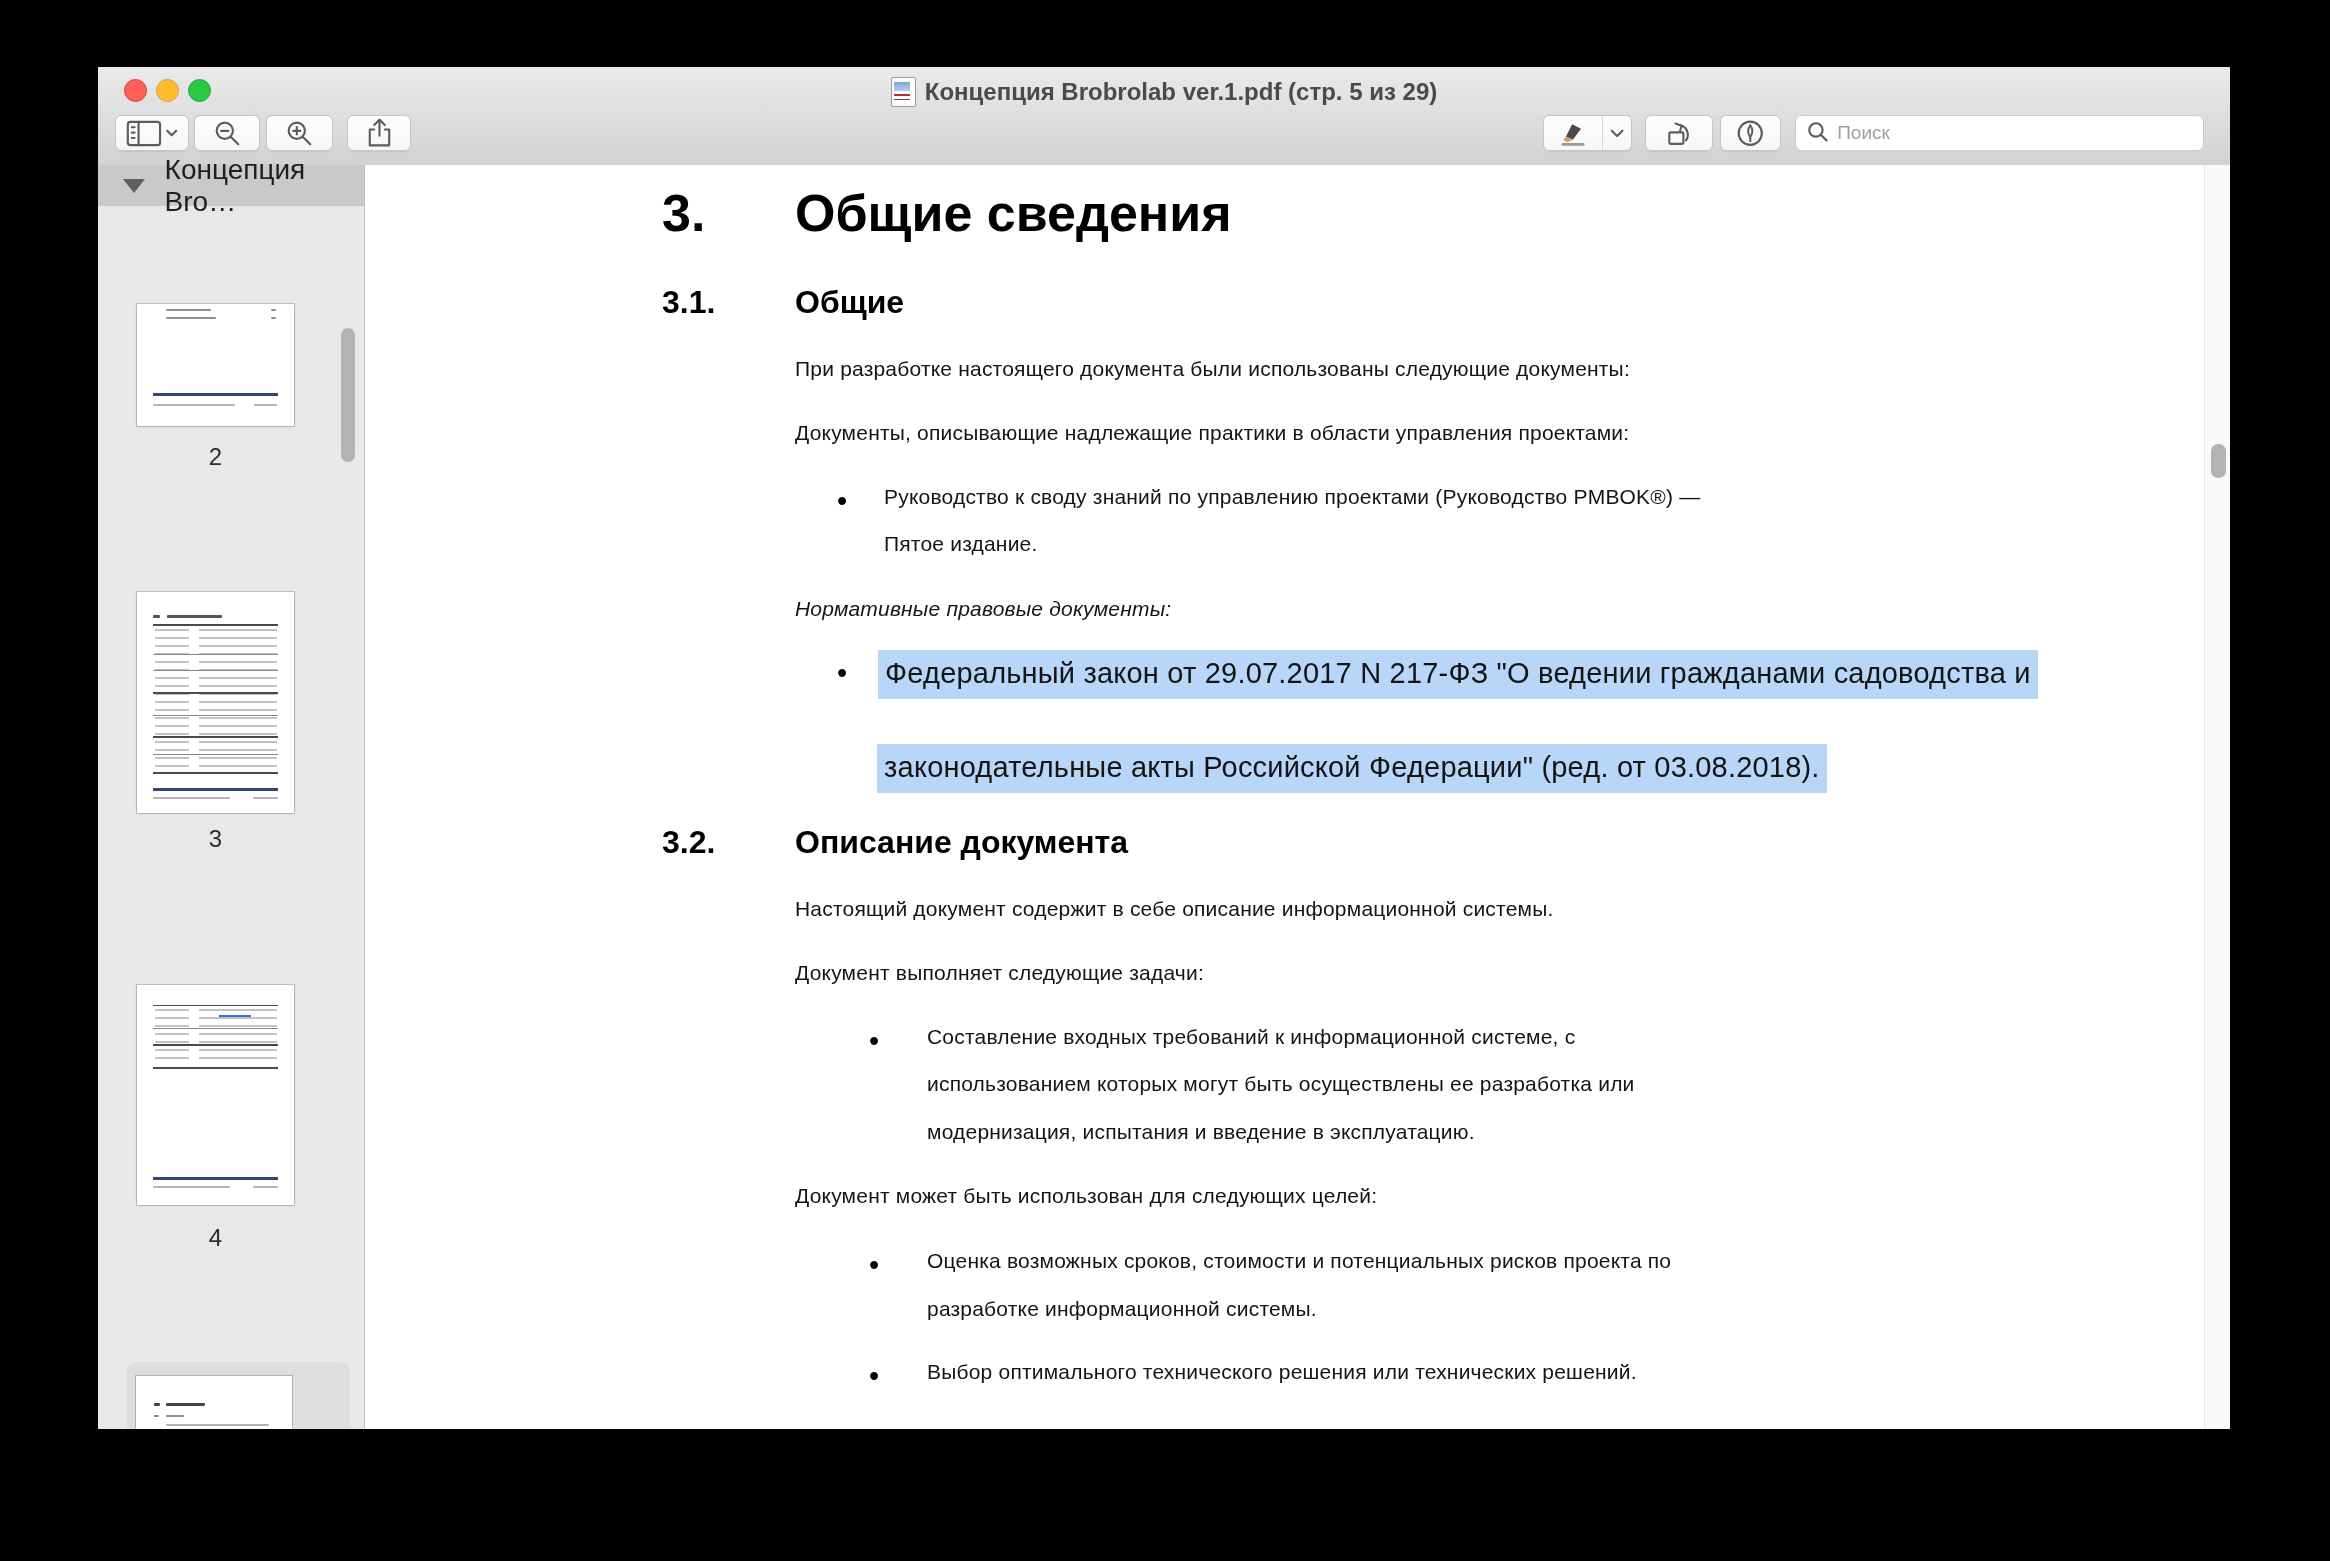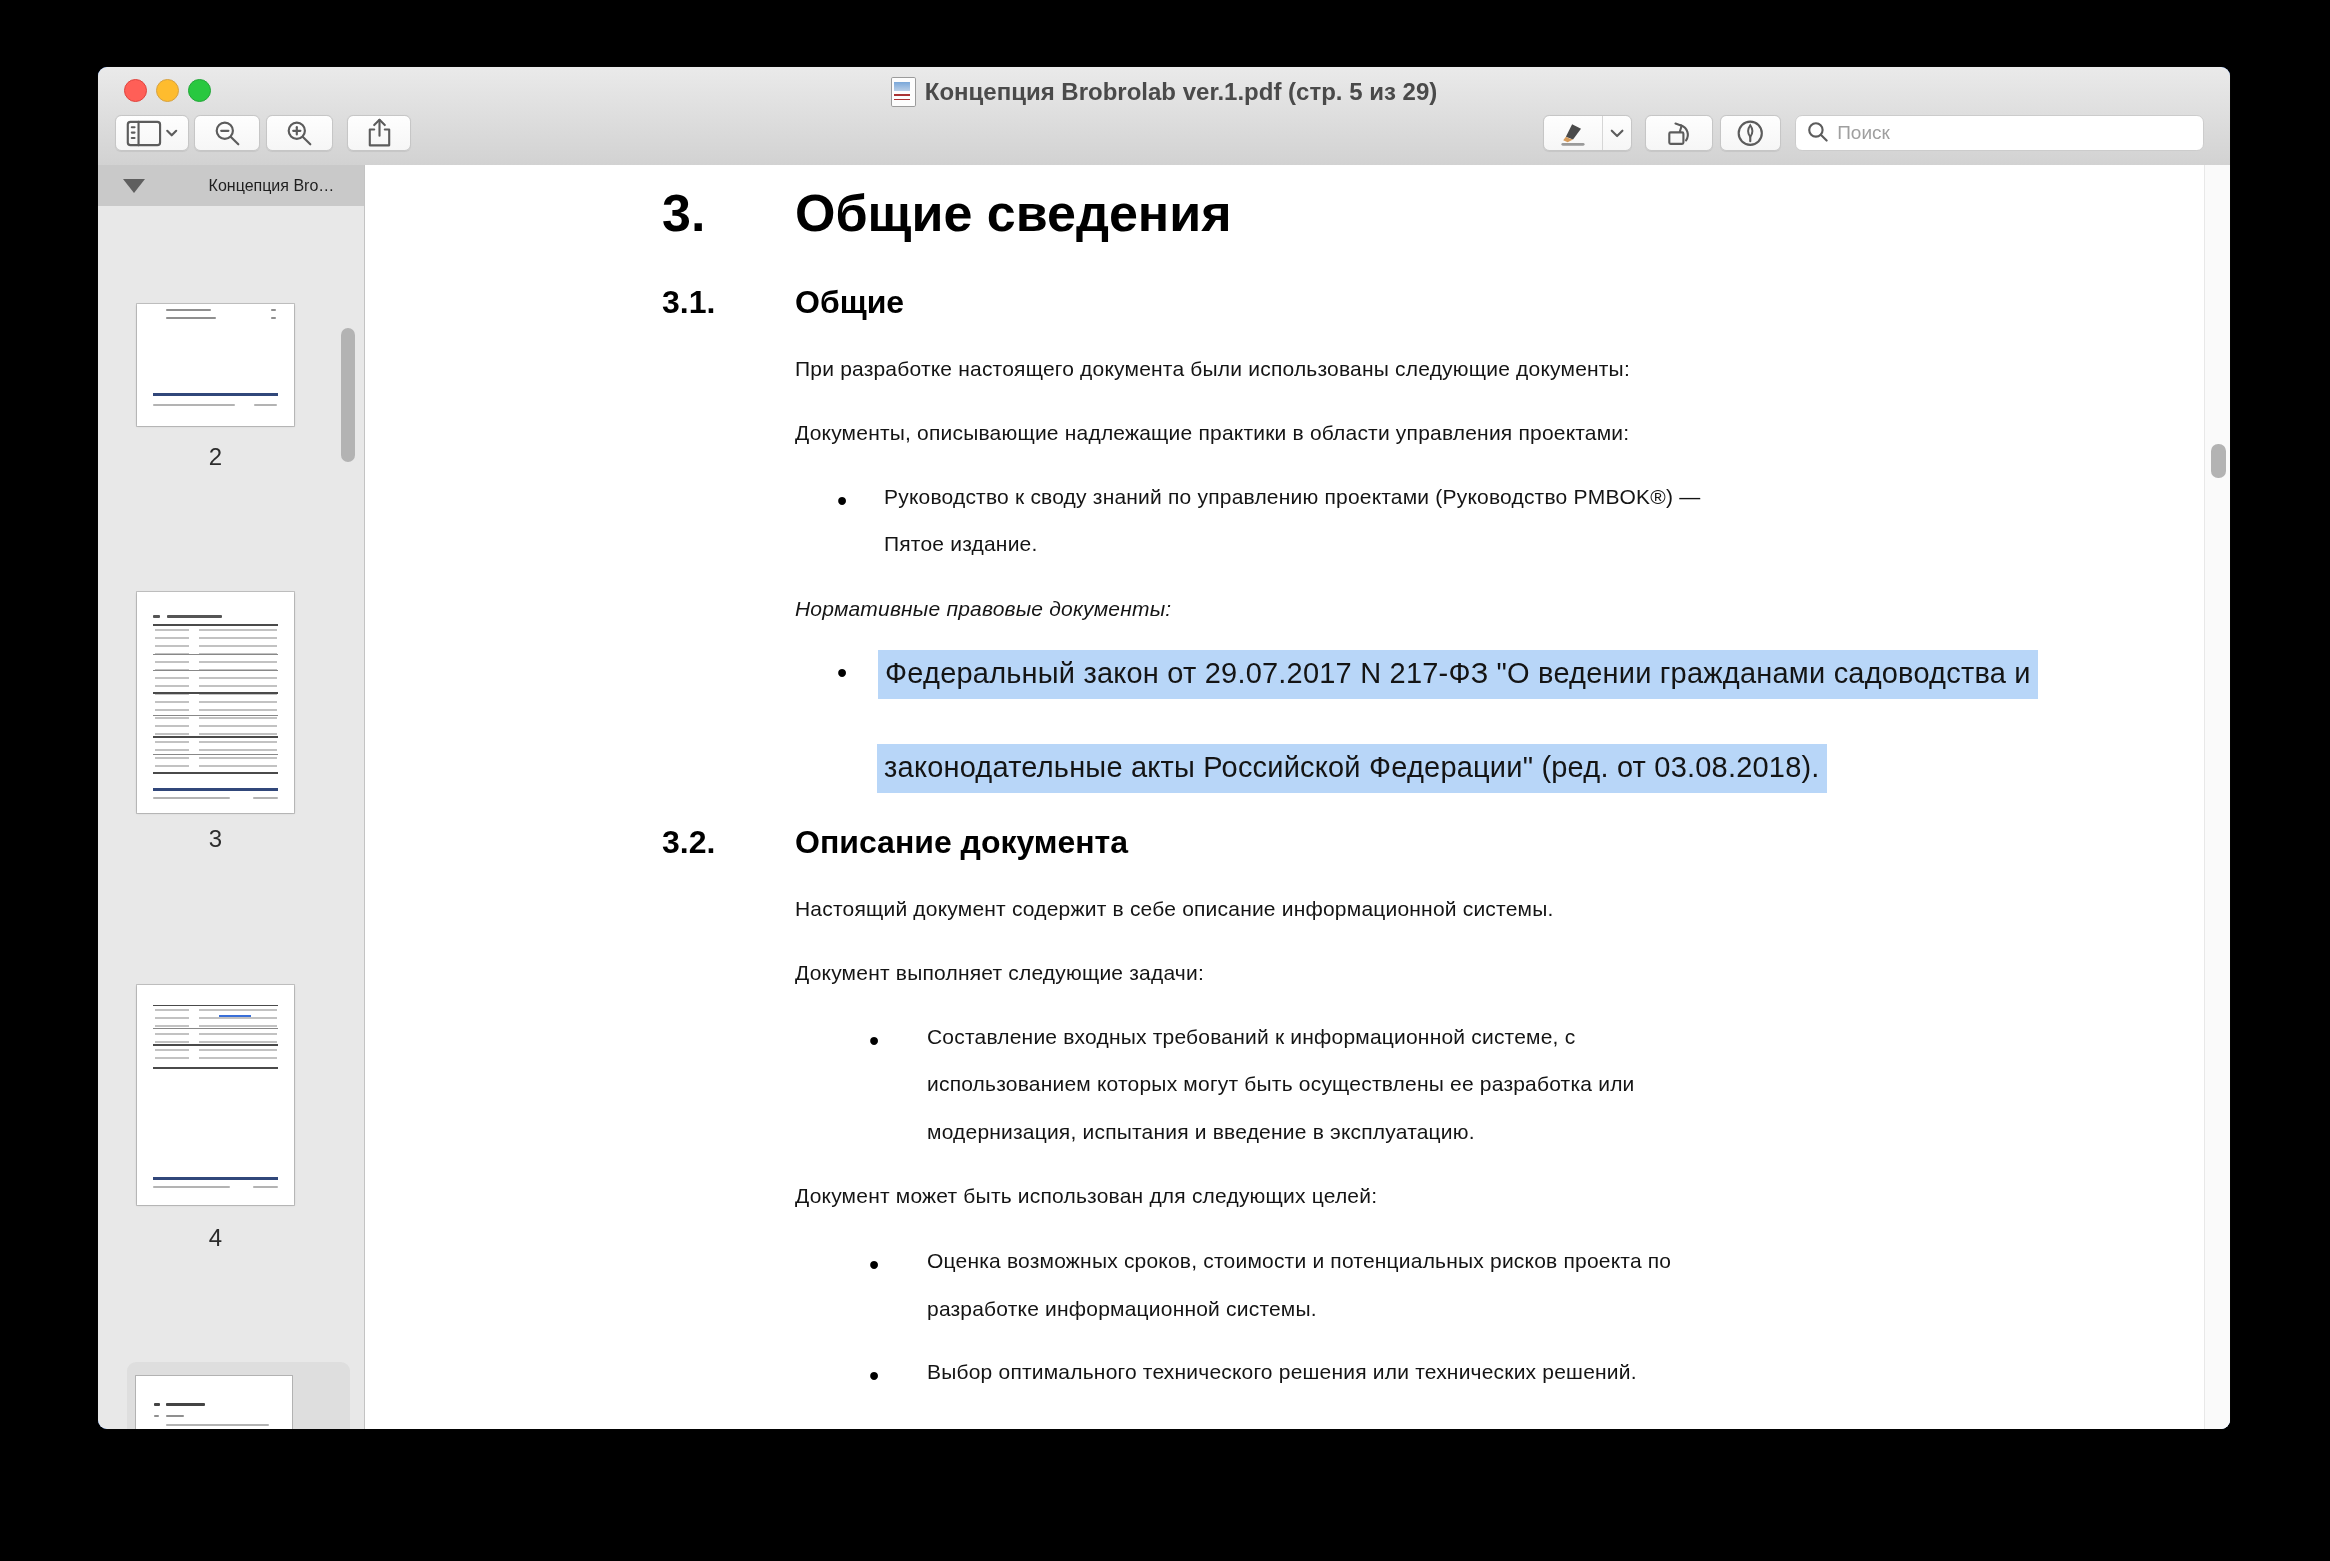--- a/index.html
+++ b/index.html
@@ -3,21 +3,21 @@
 <meta charset="utf-8">
 <style>
   html,body{margin:0;padding:0;}
   body{
     width:2330px;height:1561px;background:#000;overflow:hidden;
     font-family:"Liberation Sans", sans-serif;
     -webkit-font-smoothing:antialiased;
   }
   .window{
     position:absolute;left:98px;top:67px;width:2132px;height:1362px;
-    border-radius:9px;overflow:hidden;background:#3b82f6;
+    border-radius:1px;overflow:hidden;background:#3b82f6;
     box-shadow:0 40px 107px rgba(0,0,0,.65), 0 0 0.9px rgba(255,255,255,.25);
   }
   
   .chrome{
     position:absolute;left:0;top:0;right:0;height:98px;
     background:linear-gradient(#eaeaea,#d2d2d2);
     border-bottom:0.9px solid #a6a6a6;
   }
   .traffic{position:absolute;top:78px;left:0;width:21.4px;height:21.4px;border-radius:50%;}
   .tl-red{left:26px;background:#ff5f57;border:0.9px solid #e0443e;}
@@ -53,21 +53,21 @@
   }
   .search-field input::placeholder{color:#9f9f9f;}
   
   .sidebar{
     position:absolute;left:0;top:98px;bottom:0;width:266px;
     background:#e8e8e8;border-right:0.9px solid #c3c3c3;
   }
   .sb-header{
     position:absolute;left:0;top:0;width:100%;height:41px;background:#c9c9c9;
     display:flex;align-items:center;
-    font-size:16px;color:#1f1f1f;gap:44px;
+    font-size:28px;color:#1f1f1f;
   }
   .sb-tri{width:0;height:0;border-left:11.6px solid transparent;border-right:11.6px solid transparent;
     border-top:14.2px solid #5f5f5f;margin-left:25px;margin-right:19.6px;}
   .thumb{position:absolute;left:39px;width:157px;background:#fff;
     box-shadow:0 0 0 0.9px rgba(0,0,0,.18), 0 0.9px 2.7px rgba(0,0,0,.18);}
   .thumb-label{position:absolute;left:39px;width:157px;text-align:center;font-size:24px;color:#2c2c2c;}
   .sel-rect{position:absolute;left:28.5px;top:1197px;width:223px;height:165px;background:#dedede;border-radius:9px;}
   .sb-scroll{position:absolute;left:243px;top:163px;width:14.2px;height:134px;border-radius:7.1px;background:#b3b3b3;}
   
   .m{position:absolute;}

